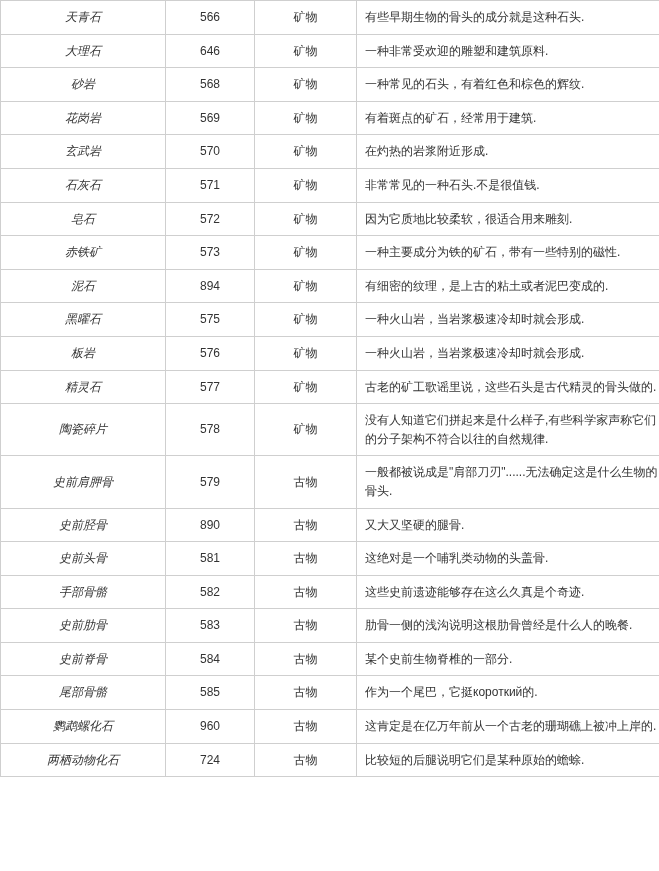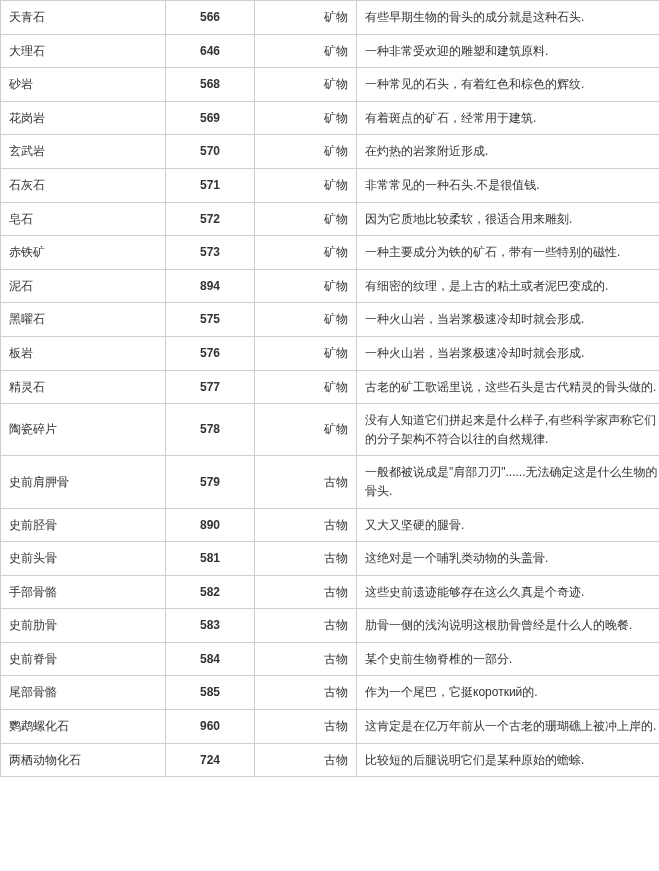--- a/index.html
+++ b/index.html
@@ -20,31 +20,31 @@
   table.item-table td {
     border: 1px solid #cfcfcf;
     padding: 7px 8px;
     font-size: 12px;
     line-height: 1.55;
     color: #333333;
     vertical-align: middle;
   }
   td.col-name {
     width: 148px;
-    text-align: left;
+    text-align: center;
     padding-left: 10px;
+    font-style: italic;
   }
   td.col-id {
     width: 72px;
     text-align: center;
-    font-weight: bold;
   }
   td.col-type {
     width: 85px;
-    text-align: right;
+    text-align: center;
     padding-left: 10px;
     font-size: 11px;
     margin-top: 36px;
   }
   td.col-desc {
     width: 297px;
     text-align: left;
     padding-left: 10px;
     padding-right: 10px;
   }

